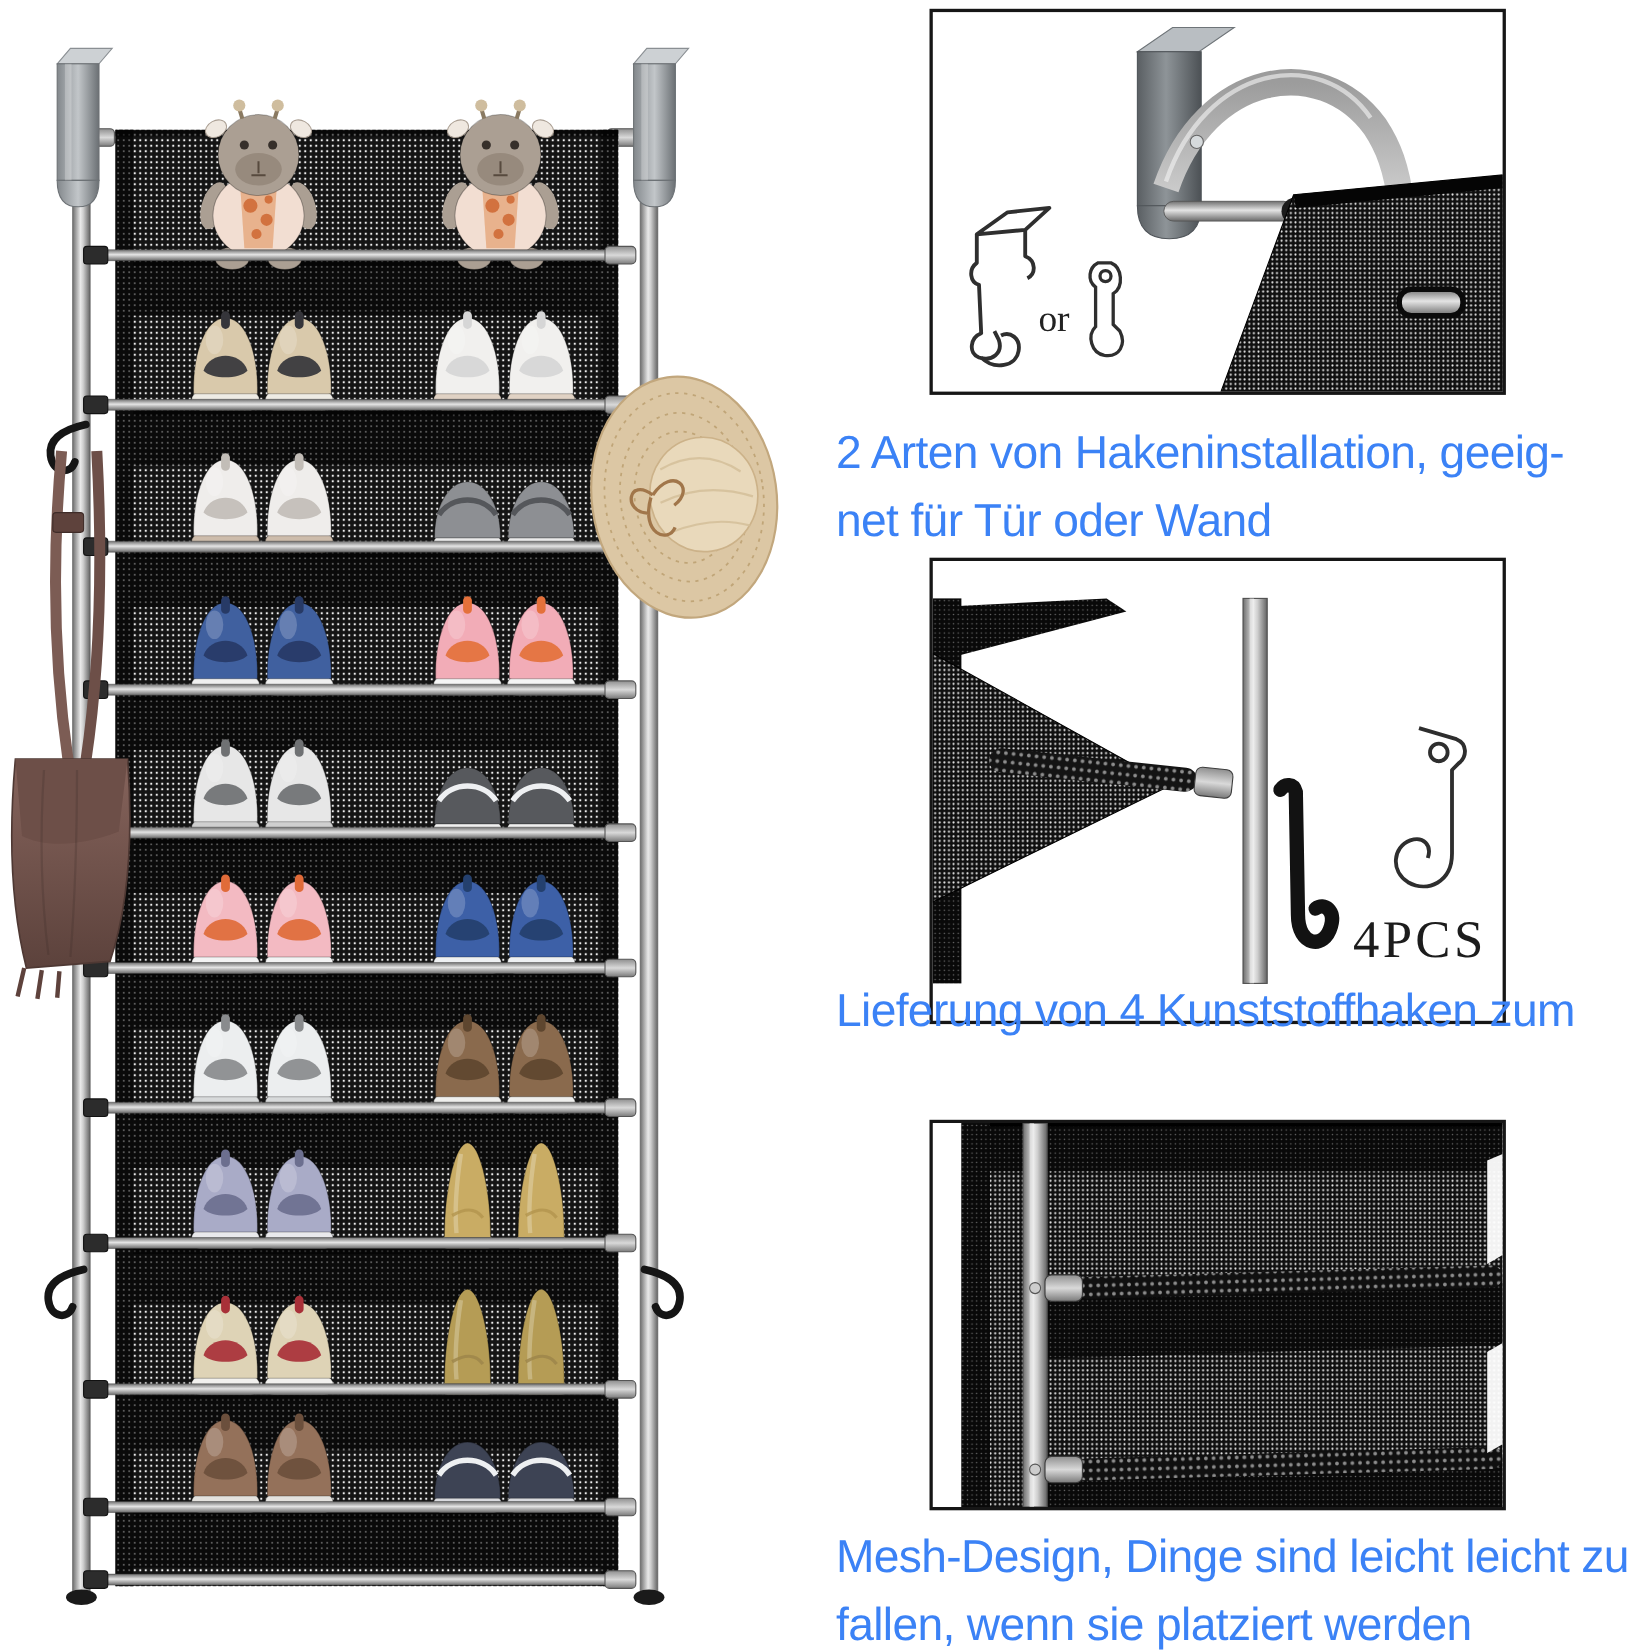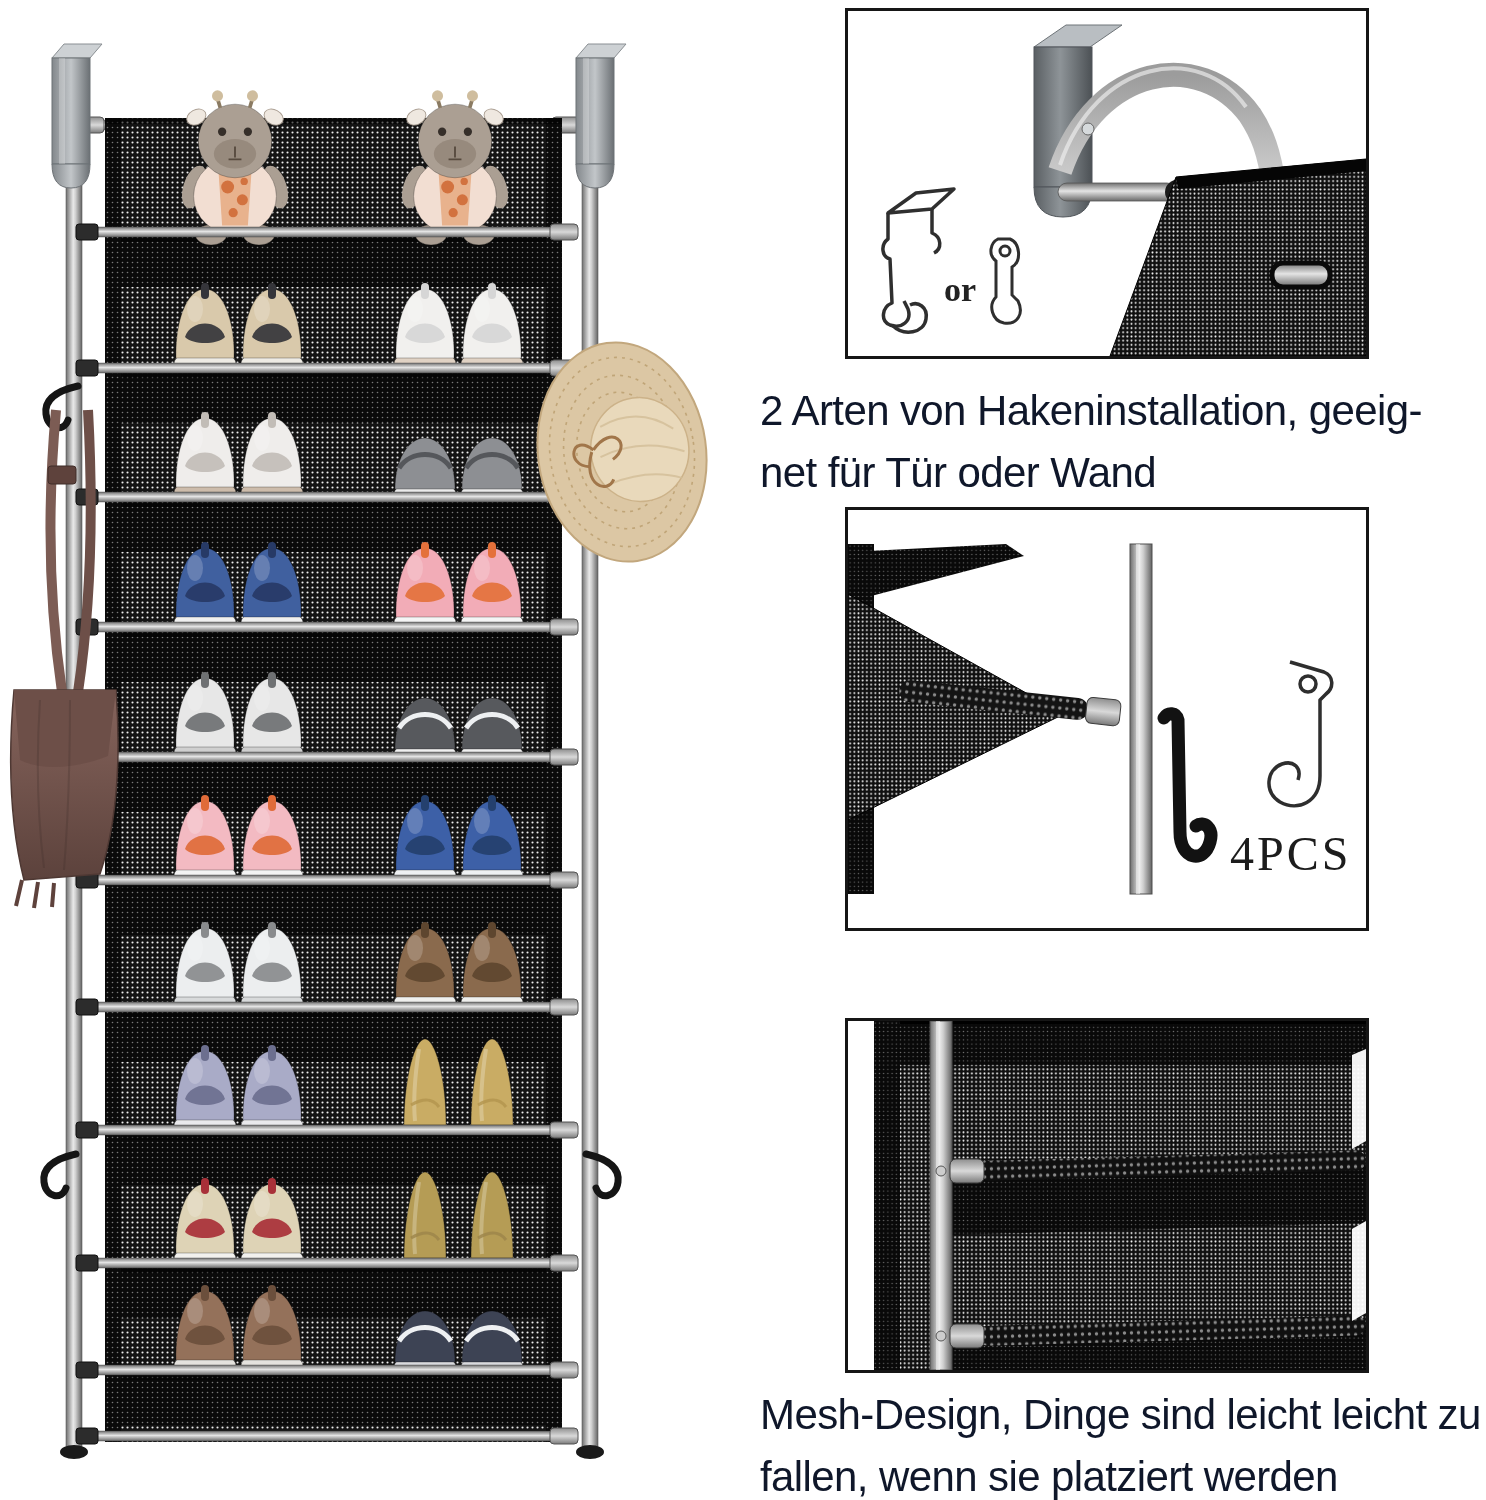--- a/index.html
+++ b/index.html
@@ -2,24 +2,24 @@
 <html><head>
 <meta charset="utf-8">
 <style>
   html,body{margin:0;padding:0;background:#fff;}
   .canvas{position:relative;width:1486px;height:1500px;background:#fff;overflow:hidden;
           font-family:"Liberation Sans",sans-serif;}
   .rack-wrap{position:absolute;left:0;top:0;width:740px;height:1500px;}
   .detail-box{position:absolute;left:845px;width:524px;background:#fff;
               border:3px solid #161616;box-sizing:border-box;}
   .detail-box svg{display:block;width:100%;height:100%;}
-  #box-1{top:8px;height:351px;font-weight:bold;}
+  #box-1{top:8px;height:351px;}
   #box-2{top:507px;height:424px;}
   #box-3{top:1018px;height:355px;}
-  .caption{position:absolute;left:760px;width:726px;color:#0f172a;
+  .caption{position:absolute;left:760px;width:726px;color:#3b82f6;
            font-size:42px;line-height:62px;letter-spacing:-0.6px;}
   .caption span{display:block;white-space:nowrap;}
   #cap-1{top:380px;}
   #cap-2{top:888px;}
   #cap-3{top:1384px;}
   .serif-label{font-family:"Liberation Serif",serif;}
 </style>
 </head>
 <body>
 
@@ -564,20 +564,21 @@
       <path d="M 316 174 C 320 168 328 168 330 176 L 332 288 C 332 316 356 320 362 298 C 366 284 356 276 348 282" stroke="#121212" stroke-width="13" fill="none" stroke-linecap="round"></path>
       <g transform="translate(398,112)">
         <path d="M 44 6 L 78 16 C 88 20 88 32 80 38 L 74 44 L 74 120 C 74 146 52 156 34 146 C 18 136 20 114 36 108 C 48 104 56 112 52 124" fill="#fff" stroke="#2e2e2e" stroke-width="3.5" stroke-linejoin="round"></path>
         <circle cx="62" cy="28" r="8" fill="#fff" stroke="#2e2e2e" stroke-width="3.5"></circle>
       </g>
       <text x="382" y="326" font-size="48" letter-spacing="3" fill="#1c1c1c" font-family="Liberation Serif, serif">4PCS</text>
     </svg>
   </div>
 
   <div class="caption" id="cap-2">
+    <span>Lieferung von 4 Kunststoffhaken zum</span>
   </div>
 
   <div class="detail-box" id="box-3">
     <svg viewBox="0 0 518 349">
       <rect x="26" y="0" width="492" height="349" fill="url(#pat-mesh-b)"></rect>
       <rect x="0" y="0" width="26" height="349" fill="#fff"></rect>
       <rect x="26" y="0" width="26" height="349" fill="url(#pat-mesh-bd)"></rect>
       <rect x="52" y="0" width="466" height="44" fill="url(#pat-mesh-bd)"></rect>
       <rect x="52" y="0" width="466" height="3" fill="#000"></rect>
       <polygon points="104,156 518,144 518,202 104,214" fill="url(#pat-mesh-bd)"></polygon>

